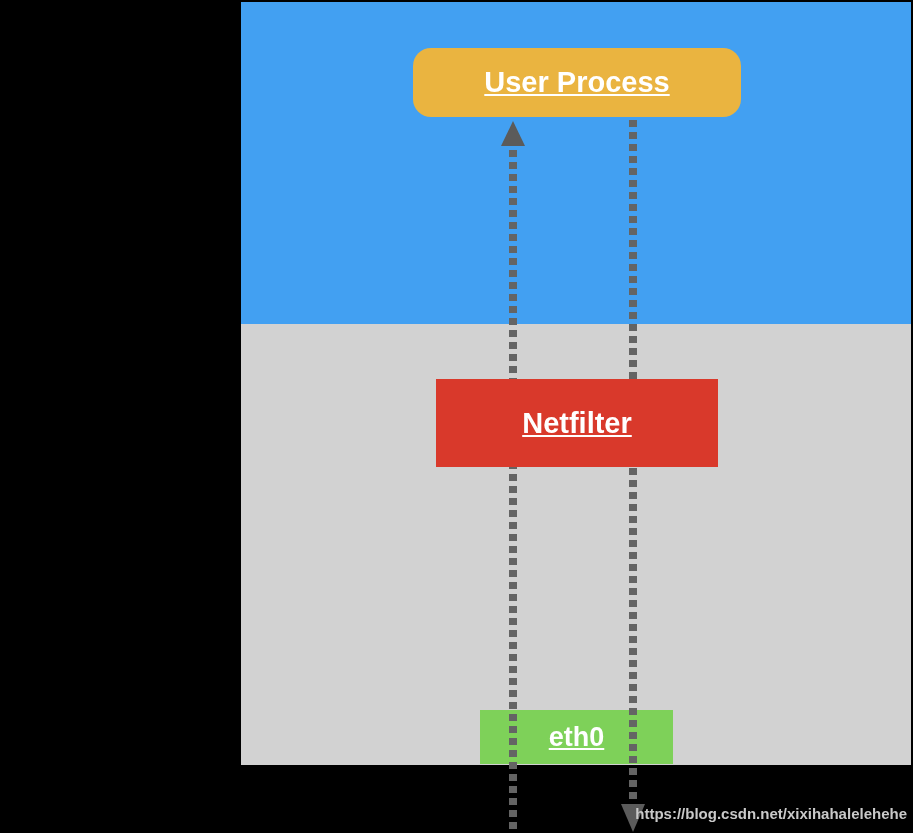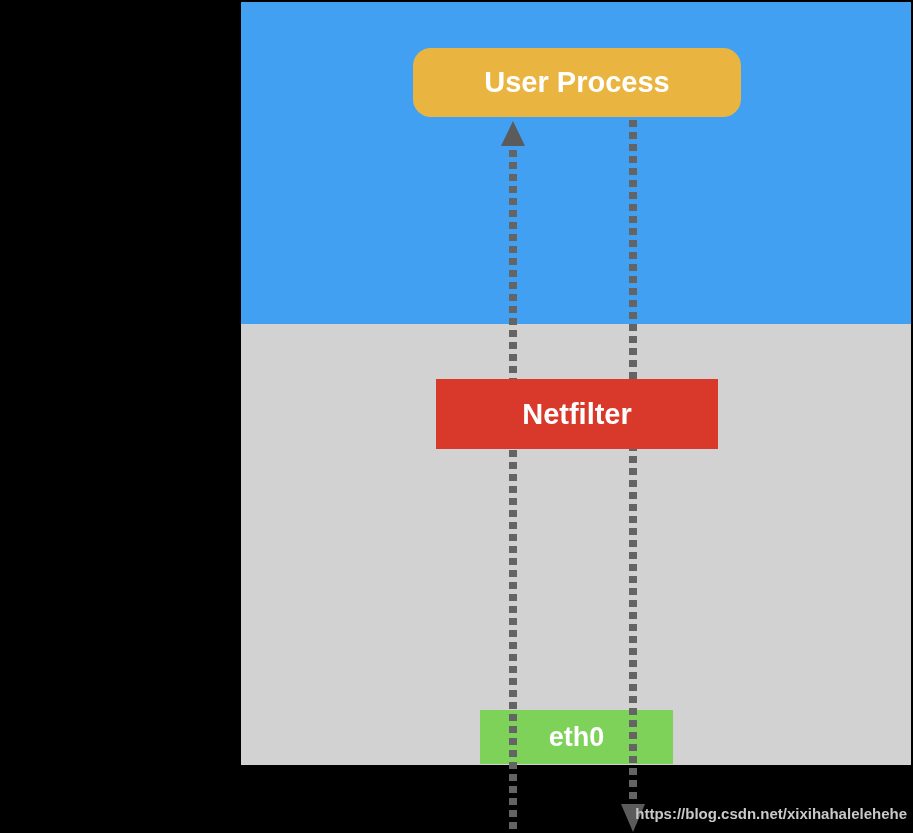--- a/index.html
+++ b/index.html
@@ -27,32 +27,33 @@
     left: 0; top: 322px; width: 100%; height: 441px;
     background: var(--kernel_space);
   }
   .node {
     position: absolute;
     display: flex;
     align-items: center;
     justify-content: center;
     color: #fff;
     font-weight: bold;
+    text-decoration: underline;
   }
   .node-user-process {
     left: 413px; top: 48px;
     width: 328px; height: 69px;
     border-radius: 18px;
     background: var(--user_process);
     font-size: 29px;
     z-index: 3;
   }
   .node-netfilter {
     left: 436px; top: 379px;
-    width: 282px; height: 70px;
+    width: 282px; height: 88px;
     background: var(--netfilter);
     font-size: 29px;
     z-index: 3;
   }
   .node-eth0 {
     left: 480px; top: 710px;
     width: 193px; height: 54px;
     background: var(--eth0);
     font-size: 27px;
     z-index: 1;

